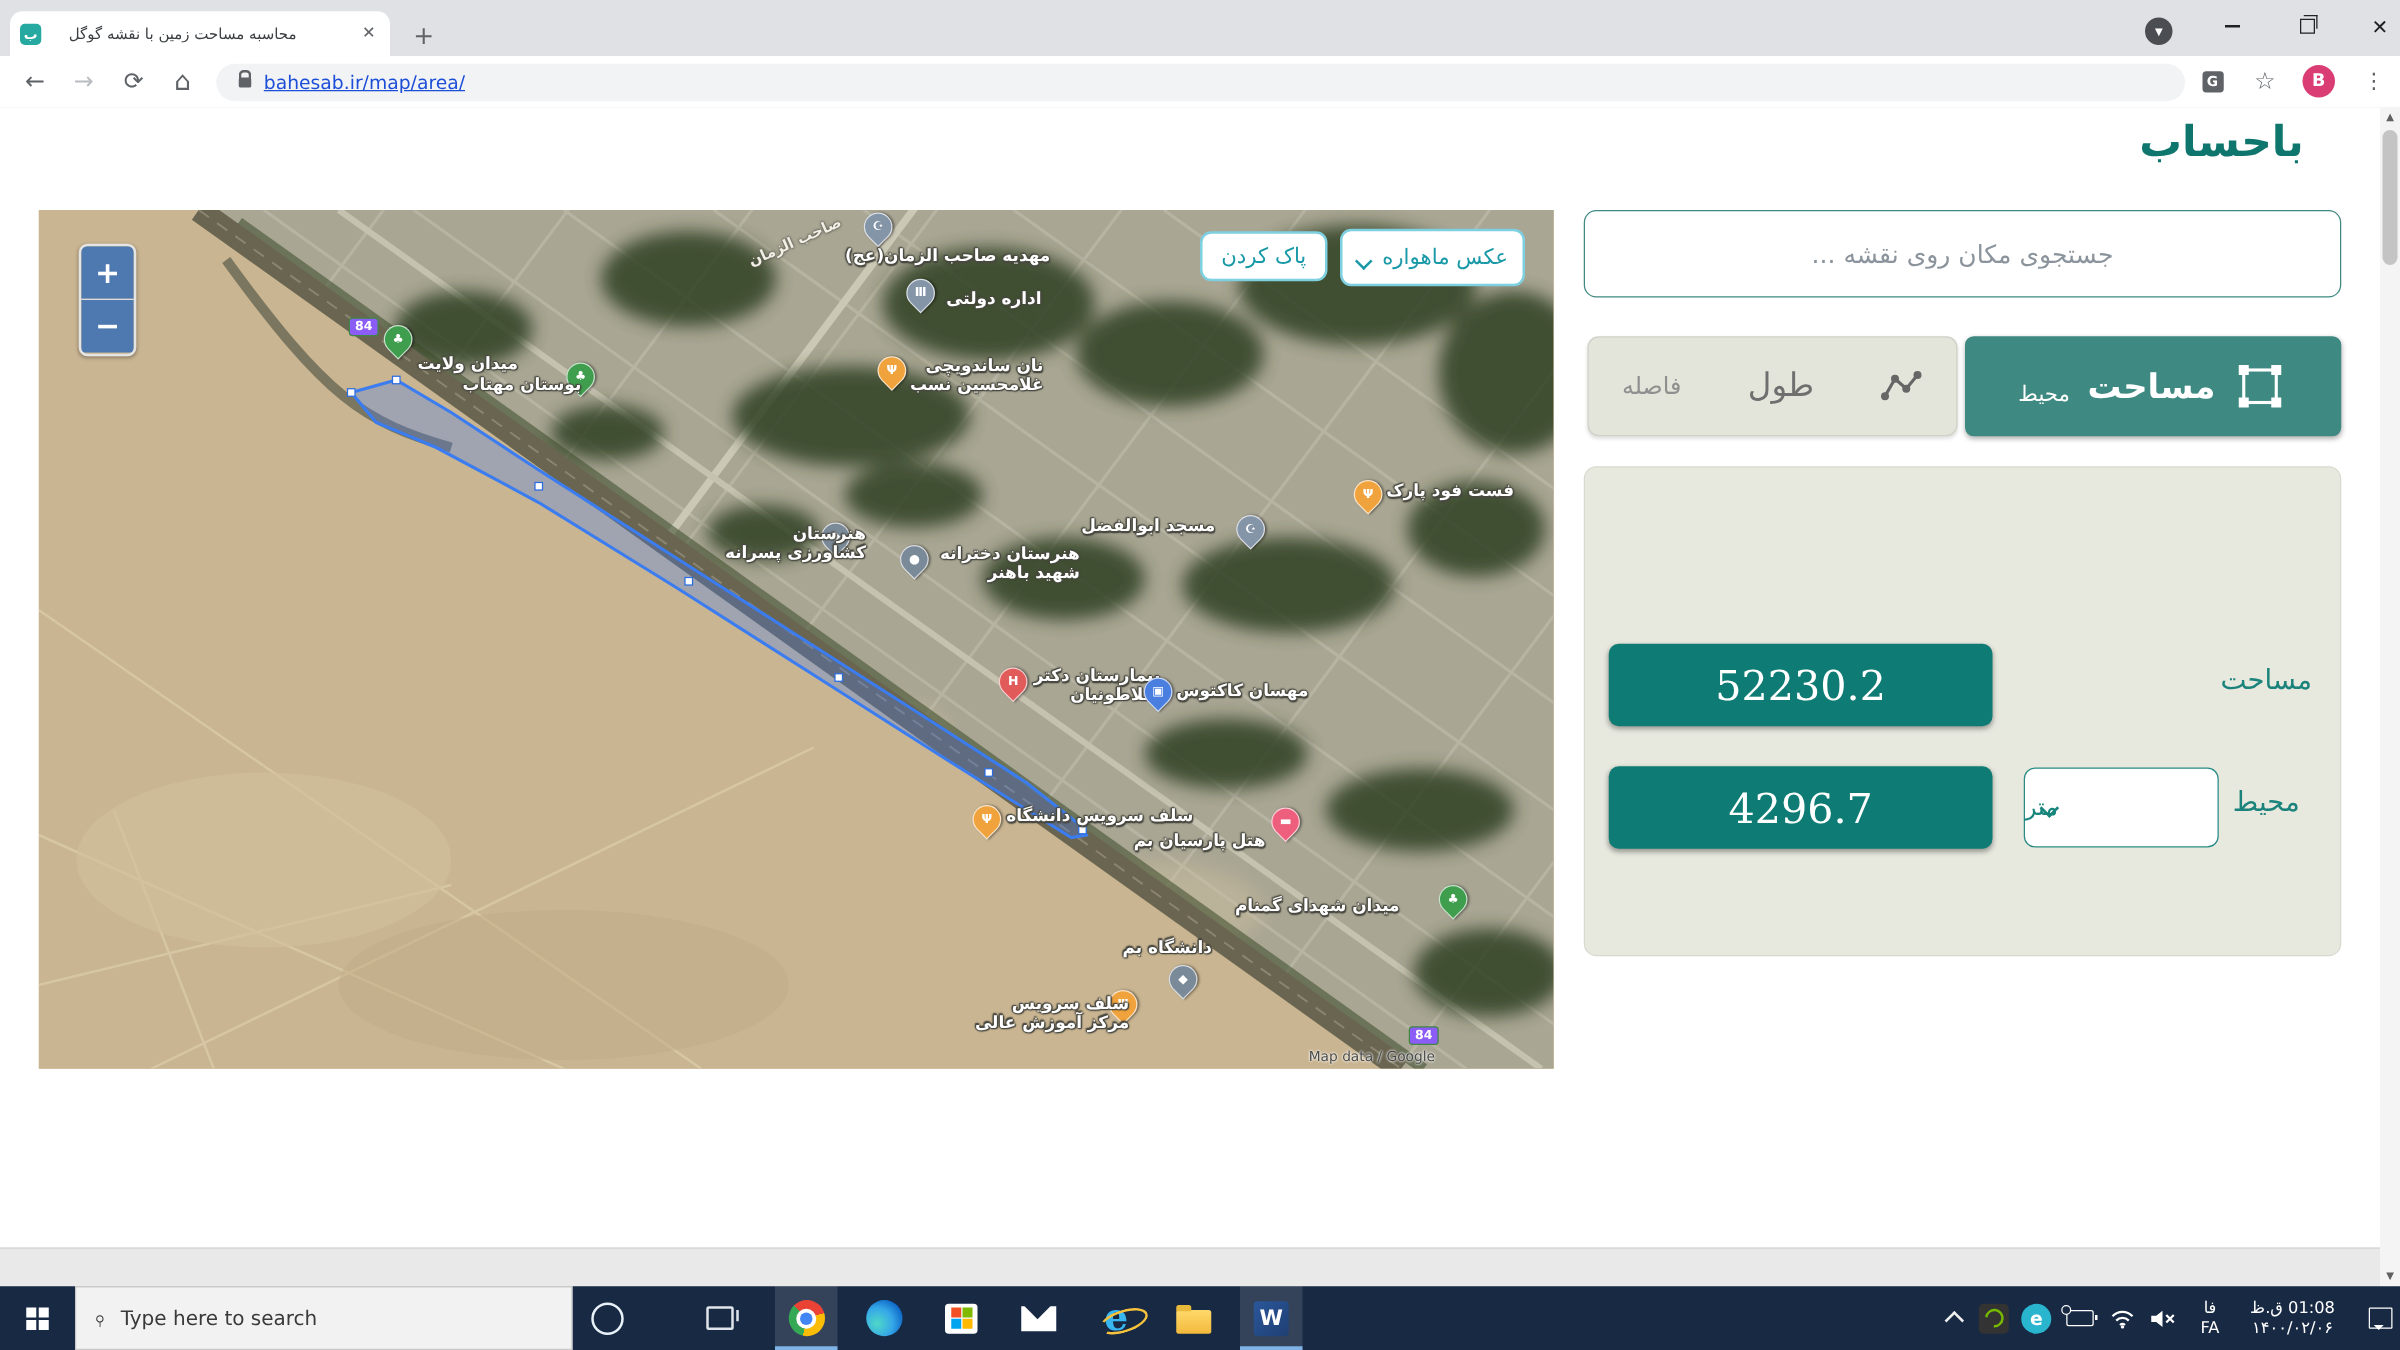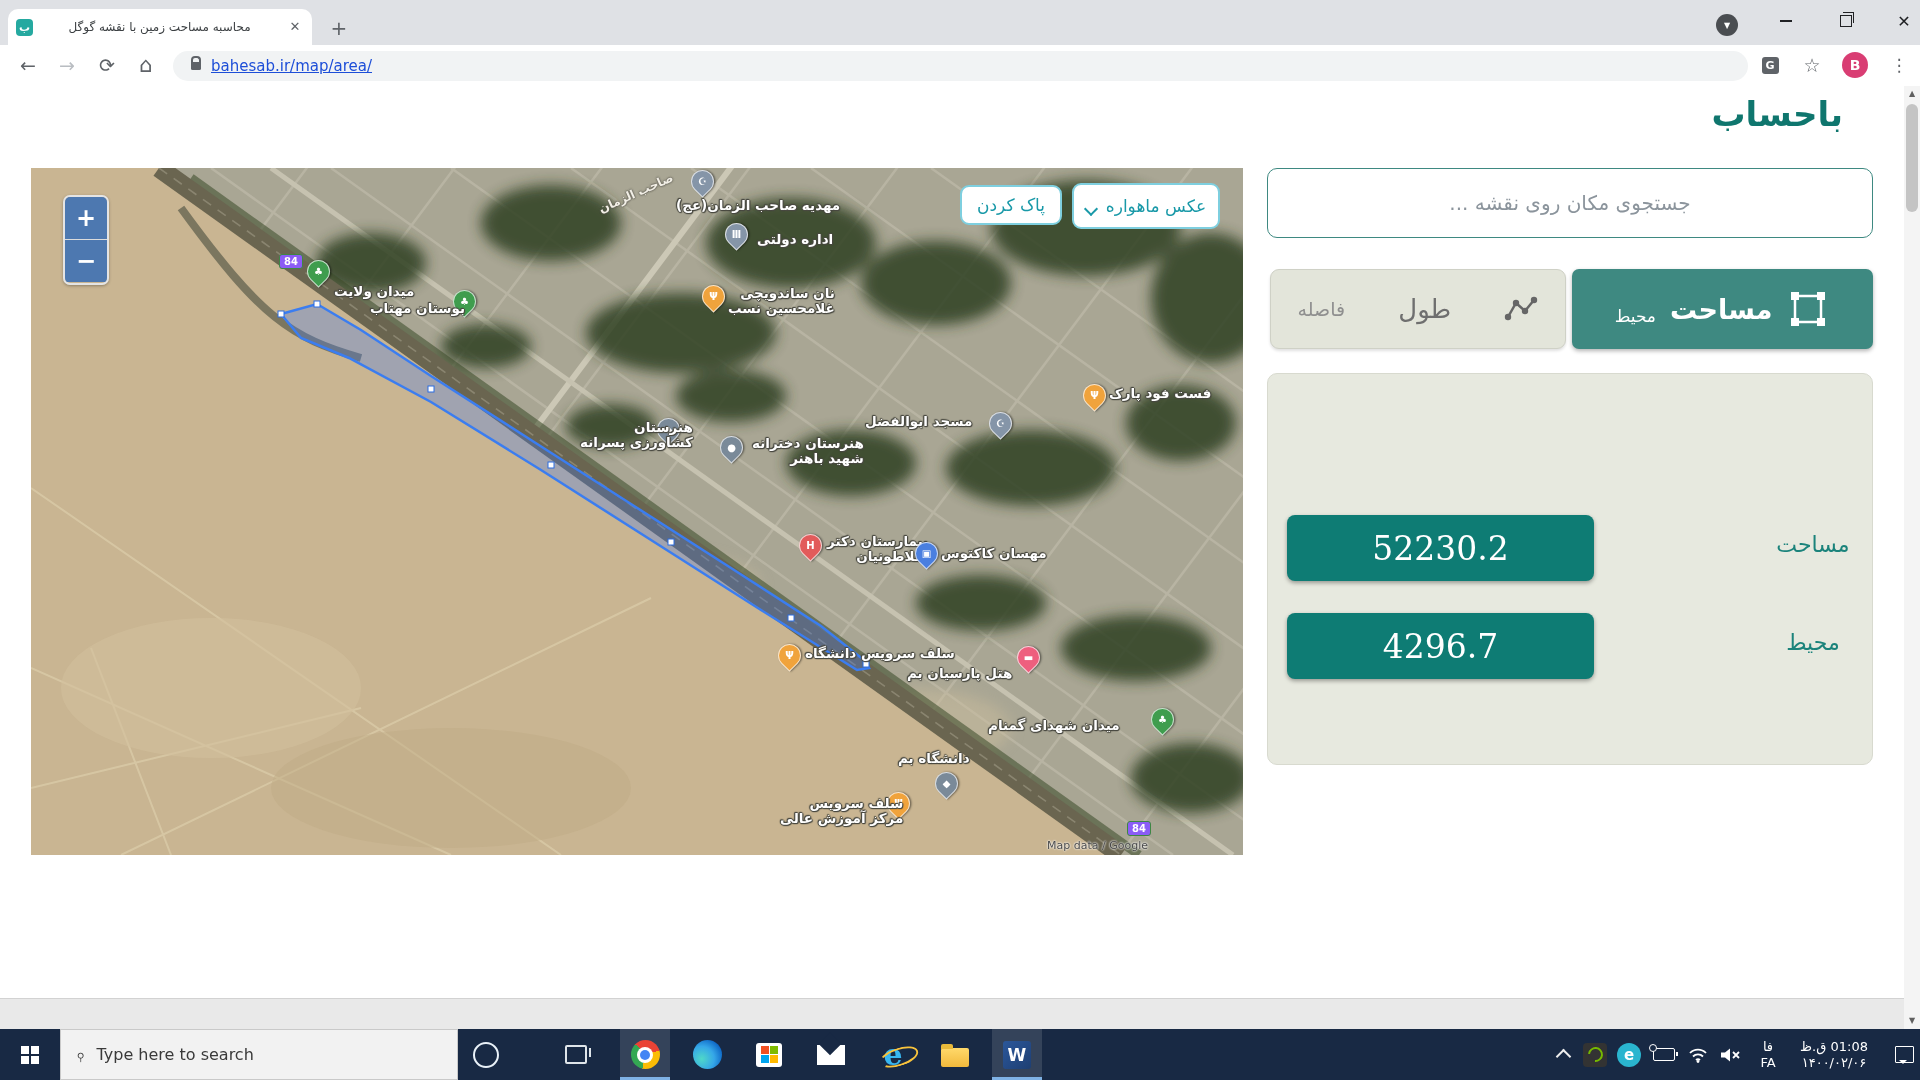--- a/index.html
+++ b/index.html
@@ -2,21 +2,21 @@
 <html><head>
 <meta charset="utf-8">
 <style>
   html,body{margin:0;padding:0;background:#888;}
   .screen{position:relative;width:1920px;height:1080px;overflow:hidden;background:#fff;
           font-family:"DejaVu Sans","Liberation Sans",sans-serif;}
   
   .tabstrip{position:absolute;left:0;top:0;width:1920px;height:45px;background:#dfe1e5;}
   .tab{position:absolute;left:8px;top:9px;width:304px;height:36px;background:#fff;border-radius:10px 10px 0 0;display:flex;align-items:center;padding:0 8px;box-sizing:border-box;}
   .favicon{width:17px;height:17px;border-radius:4px;background:#25a9a0;color:#fff;font-size:11px;font-weight:bold;display:flex;align-items:center;justify-content:center;flex:0 0 auto;}
-  .tab-title{flex:1;margin:0 8px;font-size:12px;color:#3c4043;white-space:nowrap;overflow:hidden;direction:rtl;text-align:center;}
+  .tab-title{flex:1;margin:0 22px;font-size:12px;color:#3c4043;white-space:nowrap;overflow:hidden;direction:rtl;text-align:left;}
   .tab-close{width:18px;height:18px;color:#5f6368;font-size:13px;line-height:18px;text-align:center;border-radius:50%;}
   .newtab{position:absolute;left:326px;top:16px;width:26px;height:26px;color:#5f6368;font-size:20px;line-height:24px;text-align:center;}
   .tabsearch{position:absolute;left:1716px;top:14px;width:22px;height:22px;border-radius:50%;background:#4a4d51;color:#fff;font-size:8px;display:flex;align-items:center;justify-content:center;}
   .winbtn{position:absolute;top:0;width:46px;height:42px;display:flex;align-items:center;justify-content:center;color:#202124;}
   .wb-min{left:1763px}.wb-max{left:1823px}.wb-close{left:1881px;font-size:16px}
   .bar-min{width:12px;height:2px;background:#202124;}
   .box-max{width:10px;height:10px;border:1.5px solid #202124;background:#dfe1e5;position:relative;}
   .box-max::before{content:"";position:absolute;left:2px;top:-4px;width:10px;height:10px;border:1.5px solid #202124;border-bottom:none;border-left:none;}
   .toolbar{position:absolute;left:0;top:45px;width:1920px;height:41px;background:#fff;border-bottom:1px solid #dadce0;}
   .navic{position:absolute;top:48px;width:34px;height:34px;text-align:center;line-height:34px;font-size:19px;color:#5f6368;border-radius:50%;}
@@ -178,20 +178,24 @@
       </svg>
       <span class="lbl-area">مساحت</span>
       <span class="lbl-perim">محیط</span>
     </div>
 
     <div class="calcbox">
       <div class="valuebox" style="top:141px">52230.2</div>
       <div class="rowlabel" style="top:158px">مساحت</div>
 
       <div class="valuebox" style="top:239px">4296.7</div>
+      <div class="unitsel" style="top:240px">
+        <span>متر</span>
+          <i class="chev"></i>
+      </div>
       <div class="rowlabel" style="top:256px">محیط</div>
     </div>
 
     <div class="map">
       <svg class="base" width="1212" height="687" viewBox="0 0 1212 687">
         <defs>
           <clipPath id="cityClip">
               <polygon points="128,0 1212,0 1212,687 1090,687"></polygon>
             </clipPath>
           <filter id="soft" x="-40%" y="-40%" width="180%" height="180%">

